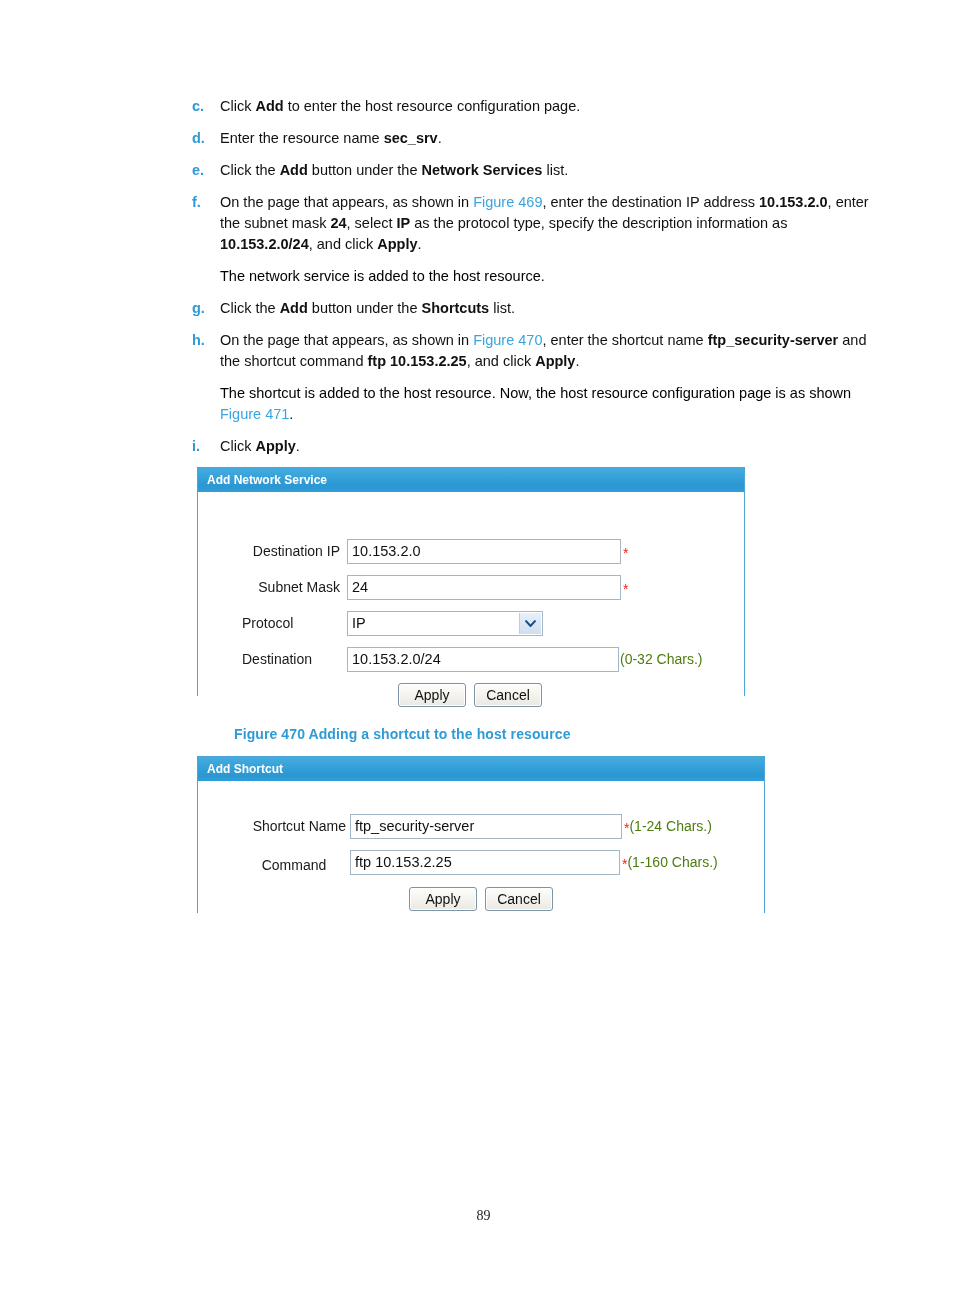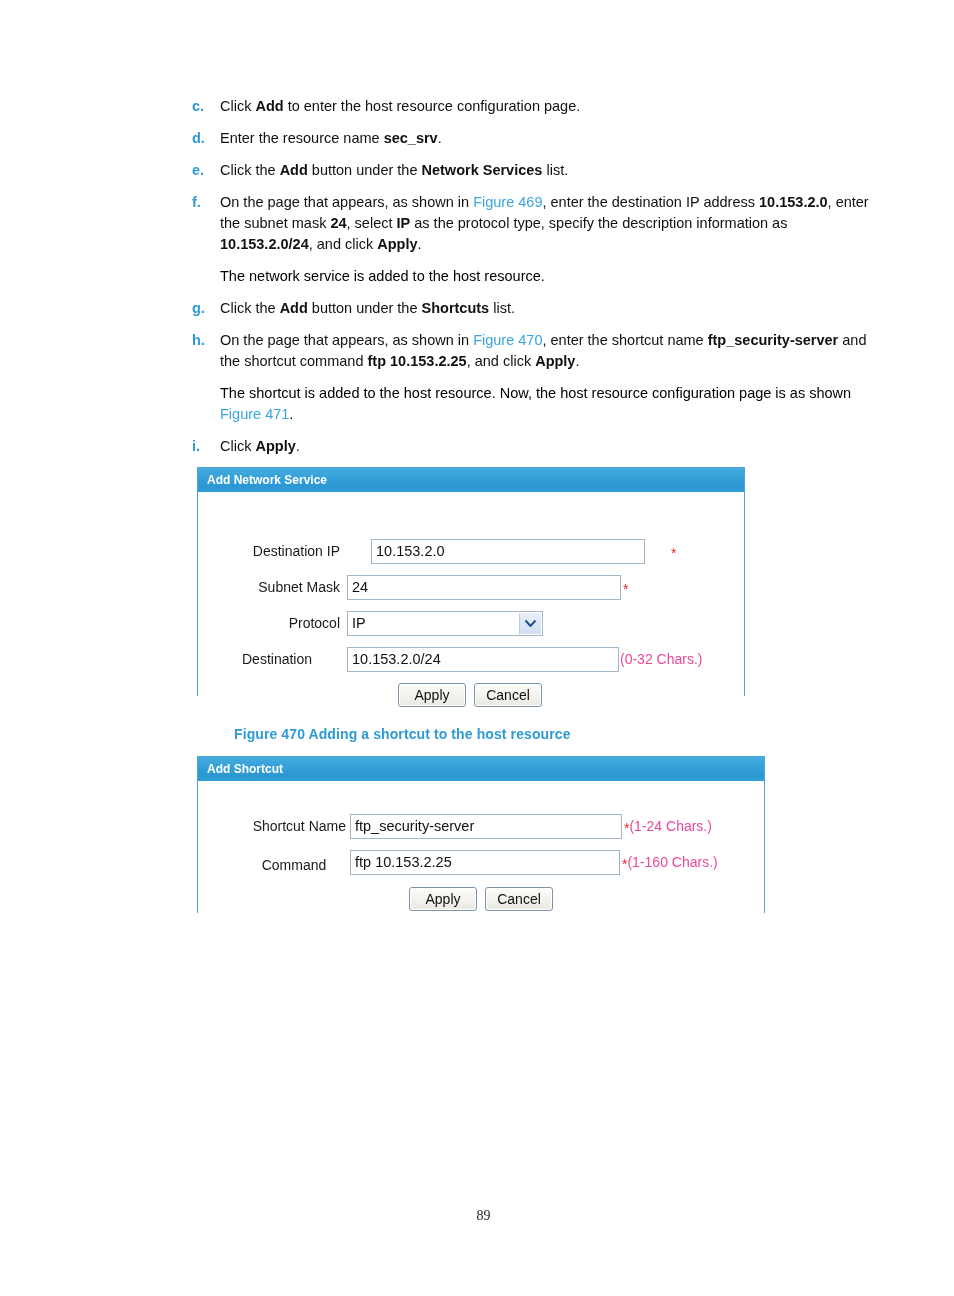--- a/index.html
+++ b/index.html
@@ -149,21 +149,21 @@
   .req {
     color: #ee2222;
     font-size: 14px;
     margin-left: 2px;
     line-height: 14px;
     position: relative;
     top: 2px;
   }
   .hint {
     font-size: 14px;
-    color: #ec4899;
+    color: #4d7c0f;
     white-space: nowrap;
     font-family: "Liberation Sans", sans-serif;
   }
 
   
   .btnrow {
     position: absolute;
     display: flex;
     gap: 8px;
   }
@@ -240,34 +240,34 @@
       <div class="step-body"><span>Click </span><b>Apply</b><span>.</span></div>
     </div>
 
   </div>
 
 
   <div class="dialog" style="left:197px; top:467px; width:548px; height:229px;">
     <div class="dialog-title">Add Network Service</div>
     <div class="dialog-body" style="height:203px;">
 
-      <div class="frow" style="left:44px; top:45px;gap:24px;">
+      <div class="frow" style="left:44px; top:45px;">
         <div class="flabel" style="width:98px;">Destination IP</div>
         <div class="finput" style="width:274px; margin-left:7px;">10.153.2.0</div>
         <div class="req">*</div>
       </div>
 
       <div class="frow" style="left:44px; top:81px;">
         <div class="flabel" style="width:98px;">Subnet Mask</div>
         <div class="finput" style="width:274px; margin-left:7px;">24</div>
         <div class="req">*</div>
       </div>
 
       <div class="frow" style="left:44px; top:117px;">
-        <div class="flabel" style="width:98px; text-align:right;">Protocol</div>
+        <div class="flabel" style="width:98px; text-align:left;">Protocol</div>
         <div class="fselect" style="width:196px; margin-left:7px;">
           <span>IP</span>
           <span class="arrowbox">
             <svg width="11" height="7" viewBox="0 0 11 7">
                 <path d="M0.5 0.5 L5.5 6 L10.5 0.5" fill="none" stroke="#1a4f86" stroke-width="2"></path>
               </svg>
           </span>
         </div>
       </div>
 

